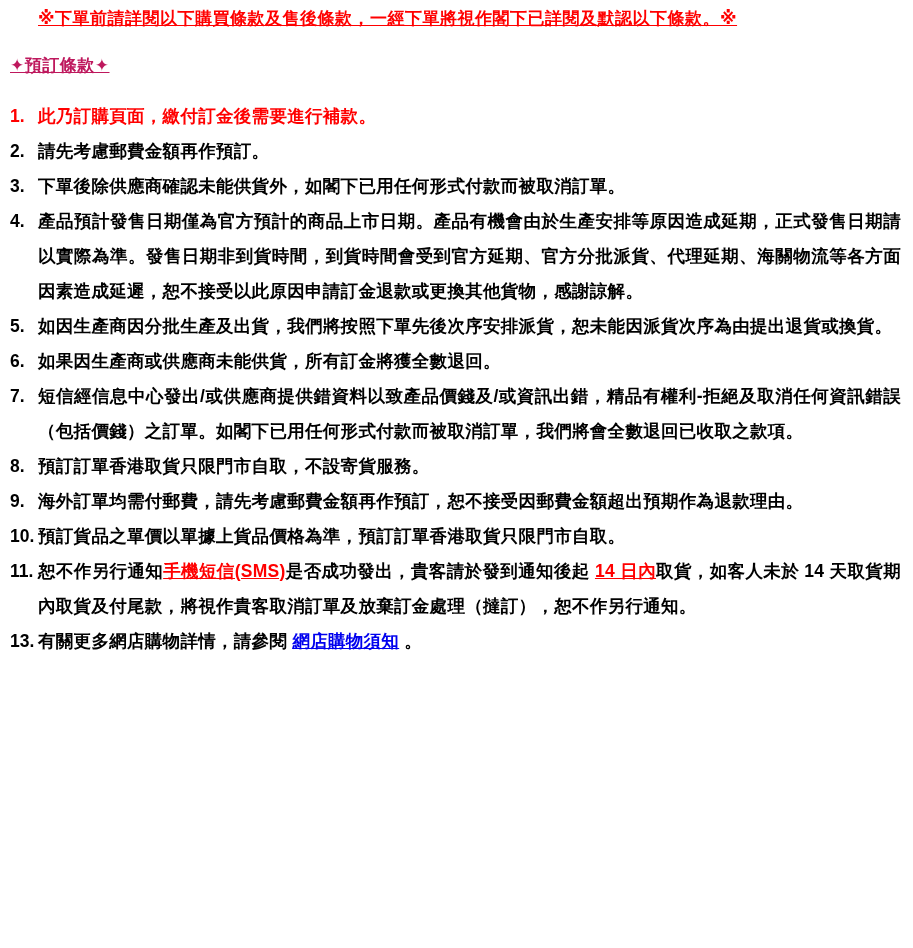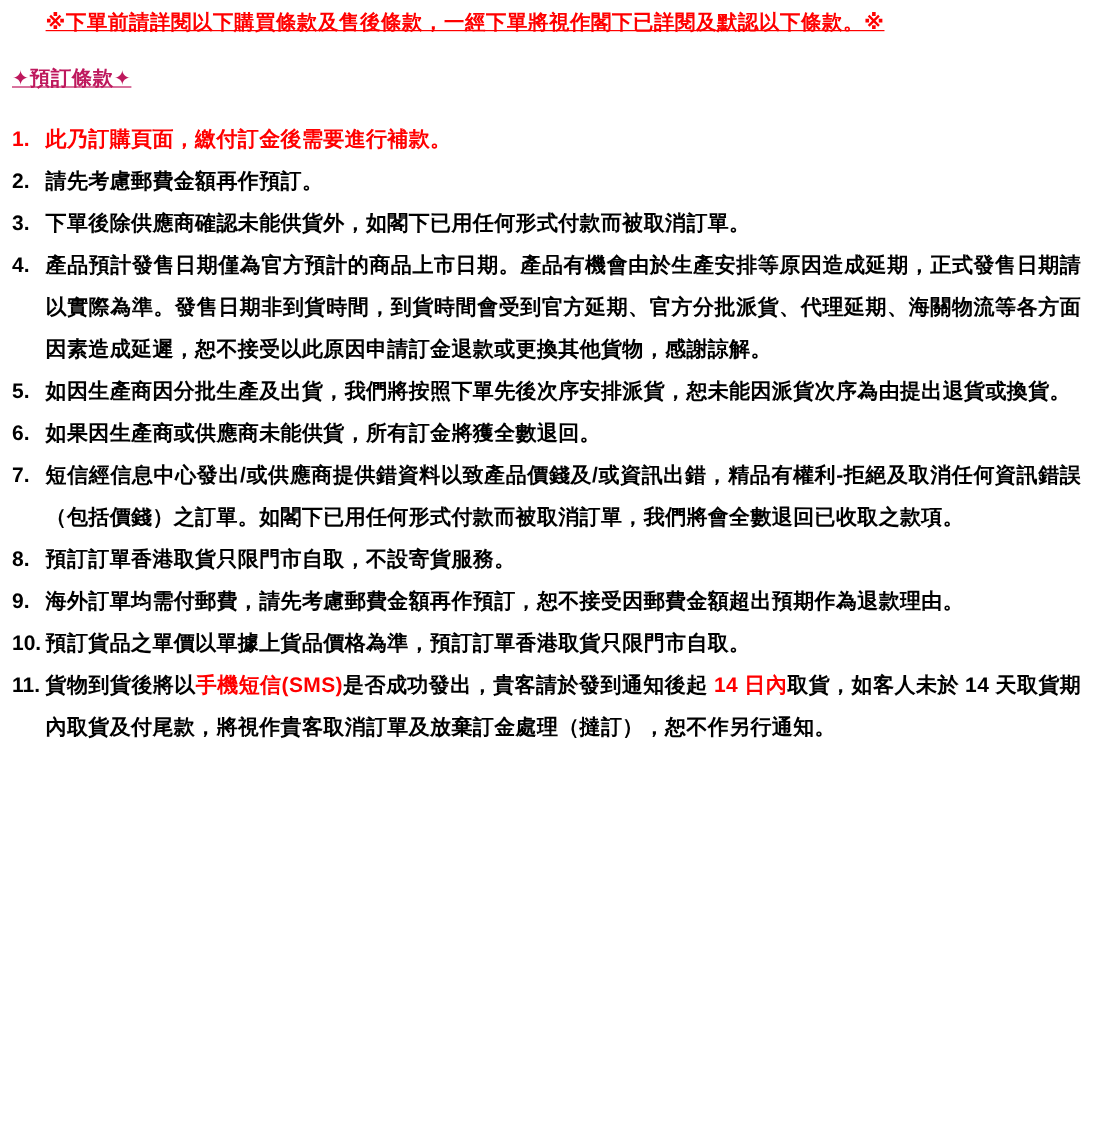--- a/index.html
+++ b/index.html
@@ -51,20 +51,21 @@
   .term-body {
     flex: 1 1 auto;
     text-align: justify;
     letter-spacing: 0.3px;
   }
   .red {
     color: #ff0000;
   }
   .red-underline {
     color: #ff0000;
+    text-decoration: underline;
   }
   a.link {
     color: #0000ee;
     text-decoration: underline;
     cursor: pointer;
     font-weight: bold;
   }
 </style>
 </head>
 <body>
@@ -110,16 +111,20 @@
       <div class="term-item">
         <span class="term-num">9.</span>
         <span class="term-body"><span>海外訂單均需付郵費，請先考慮郵費金額再作預訂，恕不接受因郵費金額超出預期作為退款理由。</span></span>
       </div>
       <div class="term-item">
         <span class="term-num">10.</span>
         <span class="term-body"><span>預訂貨品之單價以單據上貨品價格為準，預訂訂單香港取貨只限門市自取。</span></span>
       </div>
       <div class="term-item">
         <span class="term-num">11.</span>
-        <span class="term-body"><span>貨物到貨後將以</span><span class="red-underline">手機短信(SMS)</span><span>是否成功發出，貴客請於發到通知後起 </span><span class="red-underline">14 日內</span><span>取貨，如客人未於 14 天取貨期內取貨及付尾款，將視作貴客取消訂單及放棄訂金處理（撻訂），恕不作另行通知。</span></span>
+        <span class="term-body"><span>恕不作另行通知</span><span class="red-underline">手機短信(SMS)</span><span>是否成功發出，貴客請於發到通知後起 </span><span class="red-underline">14 日內</span><span>取貨，如客人未於 14 天取貨期內取貨及付尾款，將視作貴客取消訂單及放棄訂金處理（撻訂），恕不作另行通知。</span></span>
+      </div>
+      <div class="term-item">
+        <span class="term-num">13.</span>
+        <span class="term-body"><span>有關更多網店購物詳情，請參閱 </span><a class="link" href="#">網店購物須知</a><span> 。</span></span>
       </div>
     </div>
 </div>
 
 </body></html>

